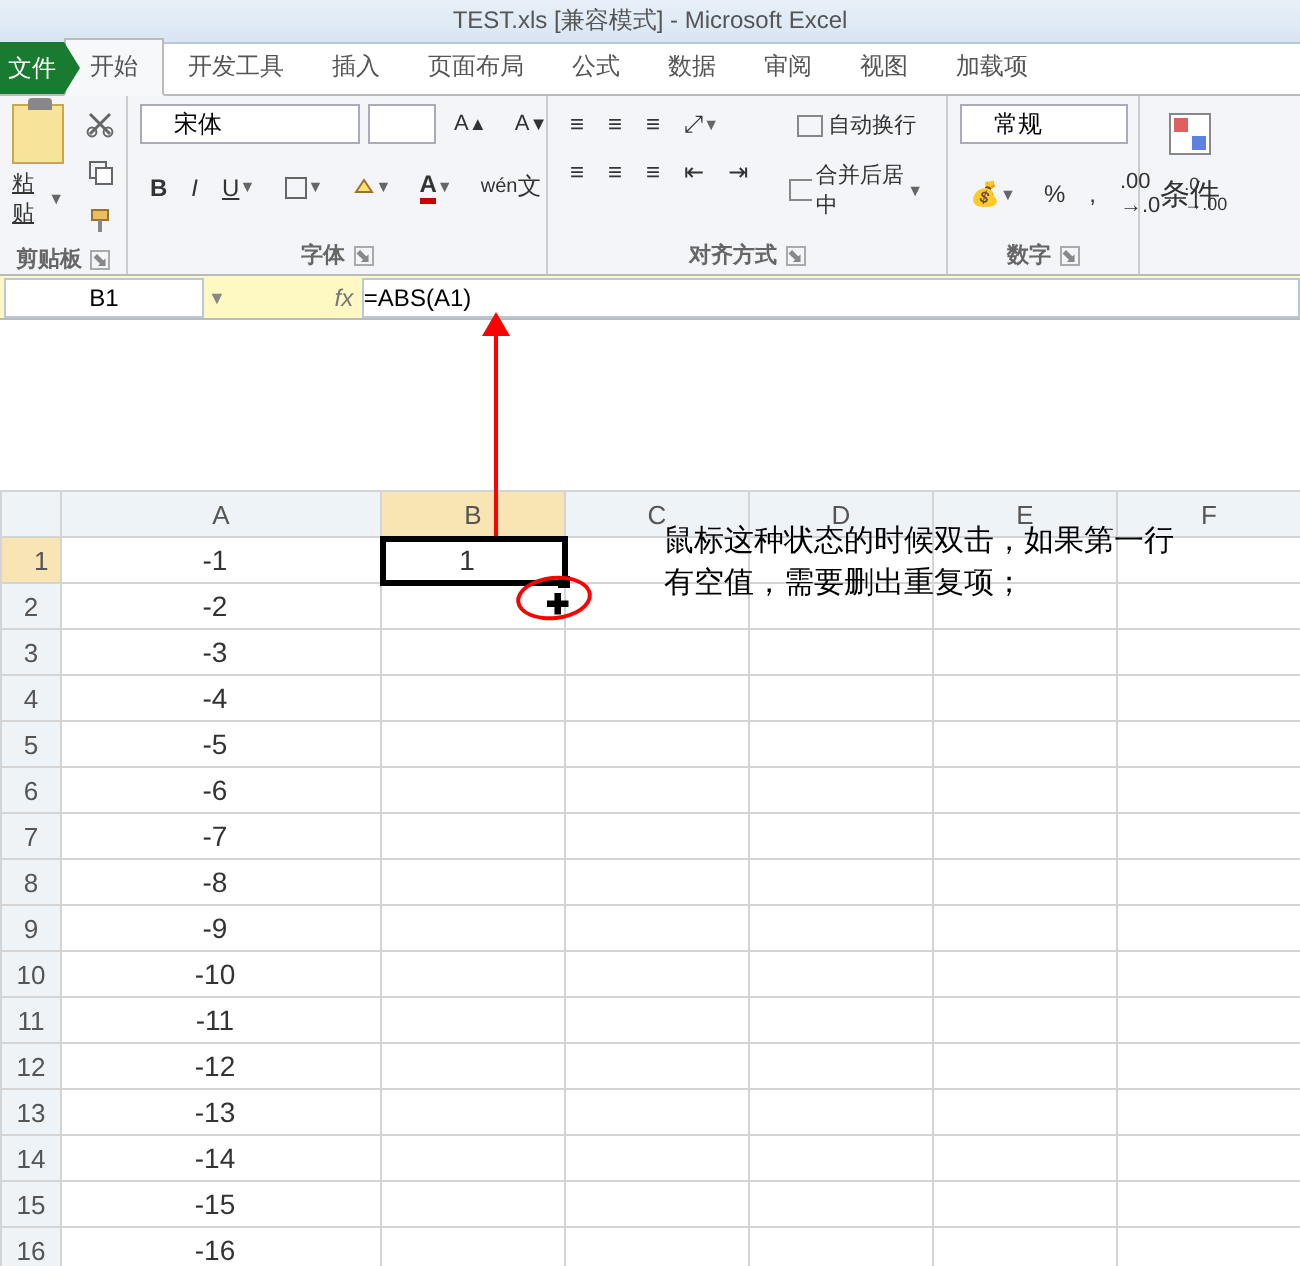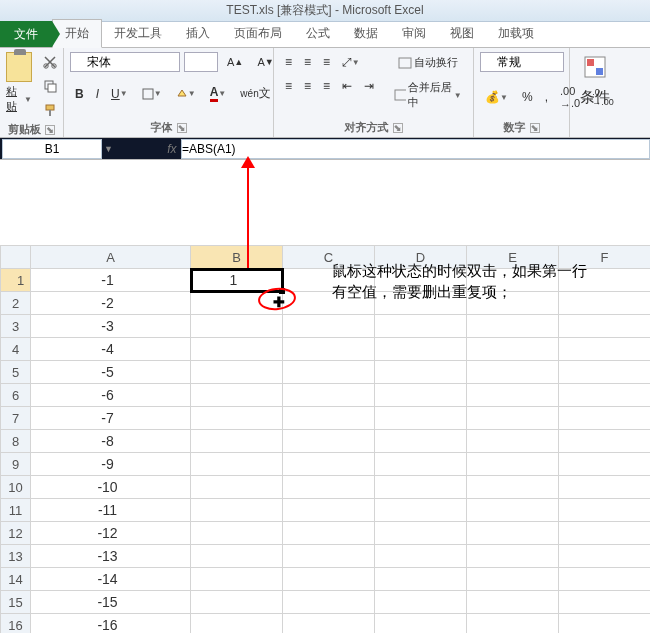--- a/index.html
+++ b/index.html
@@ -1,37 +1,37 @@
 <!DOCTYPE html>
 <html><head>
 <meta charset="utf-8">
 <style>
   * { box-sizing: border-box; margin: 0; padding: 0; font-family: "Microsoft YaHei", sans-serif; }
   body { background: #fff; font-size: 12px; color: #333; overflow: hidden; width: 650px; height: 633px; }
   .titlebar { height: 22px; background: linear-gradient(#e8f0f8,#d8e6f2); display: flex; align-items: center; justify-content: center; color: #555; font-size: 12px; border-bottom: 1px solid #b8c8d8; }
   .tabs { height: 26px; background: #fff; display: flex; align-items: flex-end; border-bottom: 1px solid #bbb; }
-  .tab-file { background: #197b30; color: #fff; padding: 5px 14px; font-size: 12px; height: 26px; display: flex; align-items: center; position: relative; }
+  .tab-file { background: #197b30; color: #fff; padding: 5px 4px; font-size: 12px; height: 26px; display: flex; align-items: center; position: relative; }
   .tab-file::after { content:""; position:absolute; right:-8px; top:0; border-top:13px solid transparent; border-bottom:13px solid transparent; border-left:8px solid #197b30; }
   .tab { padding: 5px 12px; color: #555; cursor: default; }
   .tab.active { background: #f6f8fa; border: 1px solid #bbb; border-bottom: 1px solid #f6f8fa; margin-bottom:-1px; }
   .ribbon { background: #f3f5f9; height: 90px; border-bottom: 1px solid #bbb; display: flex; }
   .group { border-right: 1px solid #ccc; padding: 4px 6px 2px 6px; display: flex; flex-direction: column; justify-content: space-between; }
   .group-label { text-align: center; font-size: 11px; color: #666; margin-top: 2px; display:flex; align-items:center; justify-content:center; gap:4px;font-weight:bold;}
   .group-body { display:flex; align-items:flex-start; gap:6px; flex:1;}
   .btn { display:inline-flex; align-items:center; justify-content:center; padding:2px 4px; border:1px solid transparent; }
   .sel { border:1px solid #aab; background:#fff; height:20px; font-size:12px; padding:0 16px; }
   .drop { width:10px; font-size:8px; color:#666; }
   .paste-big { display:flex; flex-direction:column; align-items:center; gap:2px; width:40px;}
   .paste-icon { width:26px; height:30px; background:#f7e39a; border:1px solid #c9a84b; position:relative; }
   .paste-icon::before { content:""; position:absolute; top:-4px; left:7px; width:12px; height:6px; background:#888; border-radius:2px 2px 0 0;}
   .font-top { display:flex; gap:4px; margin-bottom:4px; align-items:center;}
   .font-bottom { display:flex; gap:2px; align-items:center;}
   .align-rows { display:flex; flex-direction:column; gap:4px;}
   .align-row { display:flex; gap:2px; align-items:center;}
-  .namebox-row { height:22px; display:flex; align-items:center; border-bottom:1px solid #bbb; background:#0f172a; }
+  .namebox-row { height:22px; display:flex; align-items:center; border-bottom:1px solid #bbb; background:#fef9c3; }
   .namebox { width:100px; border:1px solid #b8c8d8; height:20px; margin:1px 2px; text-align:center; background:#fff; font-size:12px;}
   .fx { width:18px; text-align:center; font-style:italic; color:#777; }
   .formula { flex:1; border:1px solid #b8c8d8; height:20px; padding:0 0; background:#fff; font-size:12px;}
   .sheet { position:relative; }
   table.grid { border-collapse:collapse; table-layout:fixed; width:650px; }
   table.grid th, table.grid td { border:1px solid #d4d4d4; height:23px; font-size:14px; color:#333; background:#fff; text-align:center; font-weight:normal;}
   table.grid th.colh { background:#eef3f8; font-size:13px; color:#555;}
   table.grid th.rowh { background:#eef3f8; font-size:13px; color:#555; width:30px;}
   table.grid th.corner { background:#eef3f8; width:30px;}
   table.grid th.colh.sel { background:#f9e5b3; }

